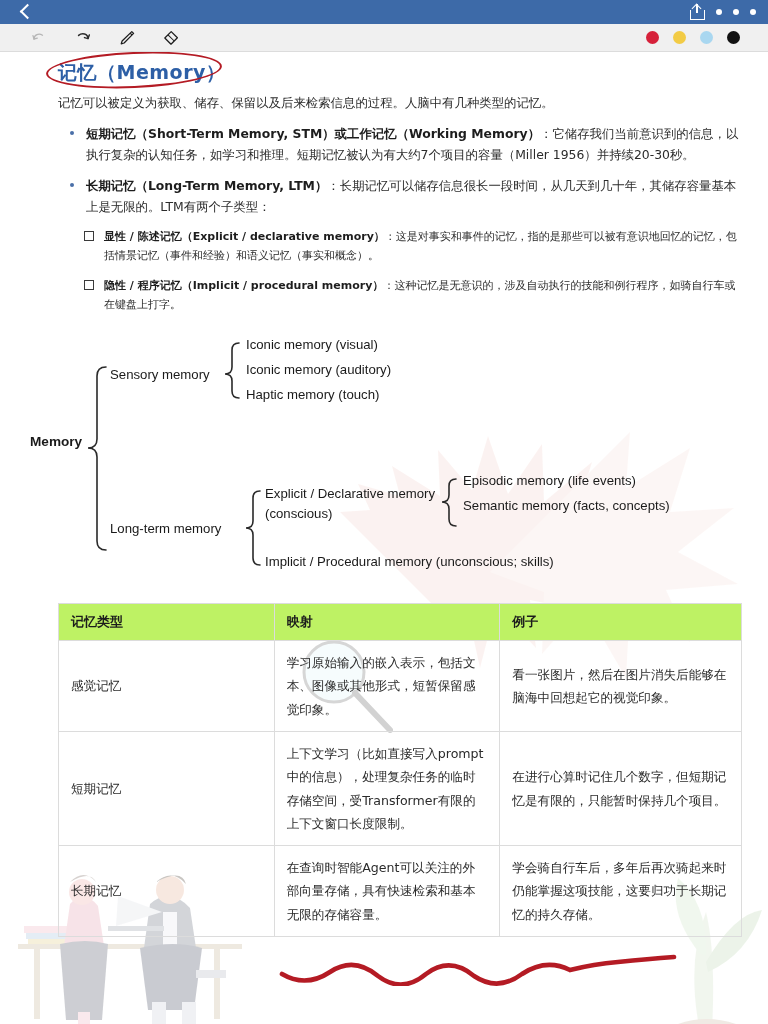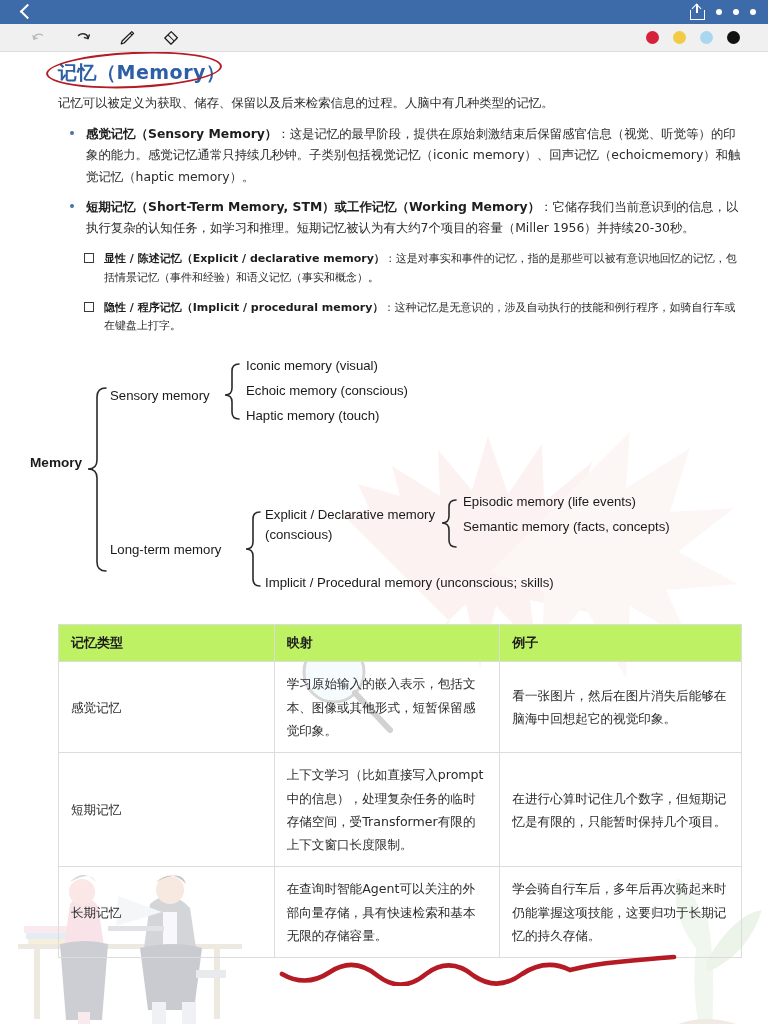--- a/index.html
+++ b/index.html
@@ -277,24 +277,24 @@
 
       <div class="title-wrap">
         <div class="red-ellipse"></div>
         <div class="doc-title">记忆（Memory）</div>
       </div>
 
       <div class="para">记忆可以被定义为获取、储存、保留以及后来检索信息的过程。人脑中有几种类型的记忆。</div>
 
       <ul class="bullets">
         <li>
-          <span class="bk">感觉记忆（Sensory Memory）</span><span>：这是记忆的最早阶段，提供在原始刺激结束后保留感官信息（视觉、听觉等）的印象的能力。感觉记忆通常只持续几秒钟。子类别包括视觉记忆（iconic memory）、回声记忆（echoicmemory）和触觉记忆（haptic memory）。</span>
+          <span class="bk">短期记忆（Short-Term Memory, STM）或工作记忆（Working Memory）</span><span>：它储存我们当前意识到的信息，以执行复杂的认知任务，如学习和推理。短期记忆被认为有大约7个项目的容量（Miller 1956）并持续20-30秒。</span>
         </li>
         <li>
-          <span class="bk">短期记忆（Short-Term Memory, STM）或工作记忆（Working Memory）</span><span>：它储存我们当前意识到的信息，以执行复杂的认知任务，如学习和推理。短期记忆被认为有大约7个项目的容量（Miller 1956）并持续20-30秒。</span>
+          <span class="bk">长期记忆（Long-Term Memory, LTM）</span><span>：长期记忆可以储存信息很长一段时间，从几天到几十年，其储存容量基本上是无限的。LTM有两个子类型：</span>
         </li>
       </ul>
 
       <ul class="subitems">
         <li>
           <span class="chk"></span>
           <span class="bk">显性 / 陈述记忆（Explicit / declarative memory）</span><span>：这是对事实和事件的记忆，指的是那些可以被有意识地回忆的记忆，包括情景记忆（事件和经验）和语义记忆（事实和概念）。</span>
         </li>
         <li>
           <span class="chk"></span>
@@ -312,21 +312,21 @@
           <path d="M236 162 q-7 0 -7 7 L229 192 q0 7 -7 7 q7 0 7 7 L229 229 q0 7 7 7" stroke="#2a2a2a" stroke-width="1.6" fill="none" stroke-linecap="round"></path>
 
           <path d="M432 150 q-7 0 -7 7 L425 166 q0 7 -7 7 q7 0 7 7 L425 190 q0 7 7 7" stroke="#2a2a2a" stroke-width="1.6" fill="none" stroke-linecap="round"></path>
         </svg>
 
         <div class="tnode root" style="left:6px; top:105px;">Memory</div>
 
         <div class="tnode" style="left:86px; top:38px;">Sensory memory</div>
 
         <div class="tnode" style="left:222px; top:8px;">Iconic memory (visual)</div>
-        <div class="tnode" style="left:222px; top:33px;">Echoic memory (conscious)</div>
+        <div class="tnode" style="left:222px; top:33px;">Iconic memory (auditory)</div>
         <div class="tnode" style="left:222px; top:58px;text-align:center;">Haptic memory (touch)</div>
 
 
         <div class="tnode" style="left:86px; top:192px;">Long-term memory</div>
 
         <div class="tnode" style="left:241px; top:157px;">Explicit / Declarative memory</div>
         <div class="tnode" style="left:241px; top:177px;">(conscious)</div>
 
         <div class="tnode" style="left:439px; top:144px;">Episodic memory (life events)</div>
         <div class="tnode" style="left:439px; top:169px;">Semantic memory (facts, concepts)</div>

